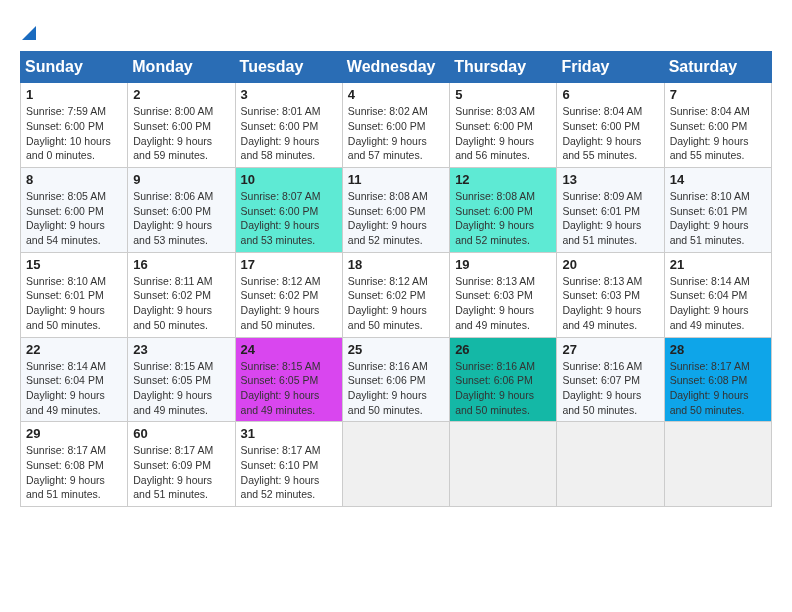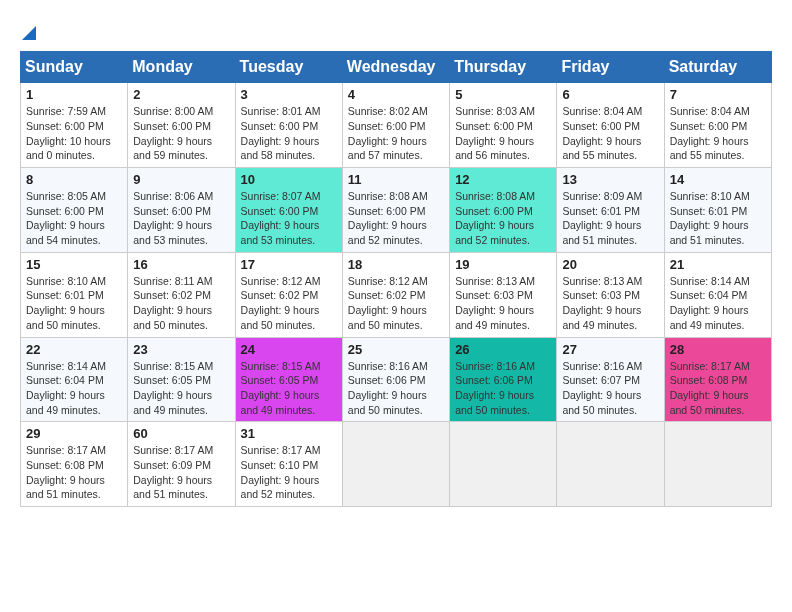--- a/index.html
+++ b/index.html
@@ -223,21 +223,21 @@
           <div class="day-info">Sunrise: 8:16 AM<br>Sunset: 6:06 PM<br>Daylight: 9 hours and 50 minutes.</div>
         </td>
         <td style="background-color: #14b8a6;">
           <span class="day-number">26</span>
           <div class="day-info">Sunrise: 8:16 AM<br>Sunset: 6:06 PM<br>Daylight: 9 hours and 50 minutes.</div>
         </td>
         <td style="background-color: rgb(245, 248, 252);">
           <span class="day-number">27</span>
           <div class="day-info">Sunrise: 8:16 AM<br>Sunset: 6:07 PM<br>Daylight: 9 hours and 50 minutes.</div>
         </td>
-        <td style="background-color: #ec4899;">
+        <td style="background-color: #0ea5e9;">
           <span class="day-number">28</span>
           <div class="day-info">Sunrise: 8:17 AM<br>Sunset: 6:08 PM<br>Daylight: 9 hours and 50 minutes.</div>
         </td>
       </tr>
       <tr>
         <td>
           <span class="day-number">29</span>
           <div class="day-info">Sunrise: 8:17 AM<br>Sunset: 6:08 PM<br>Daylight: 9 hours and 51 minutes.</div>
         </td>
         <td>

